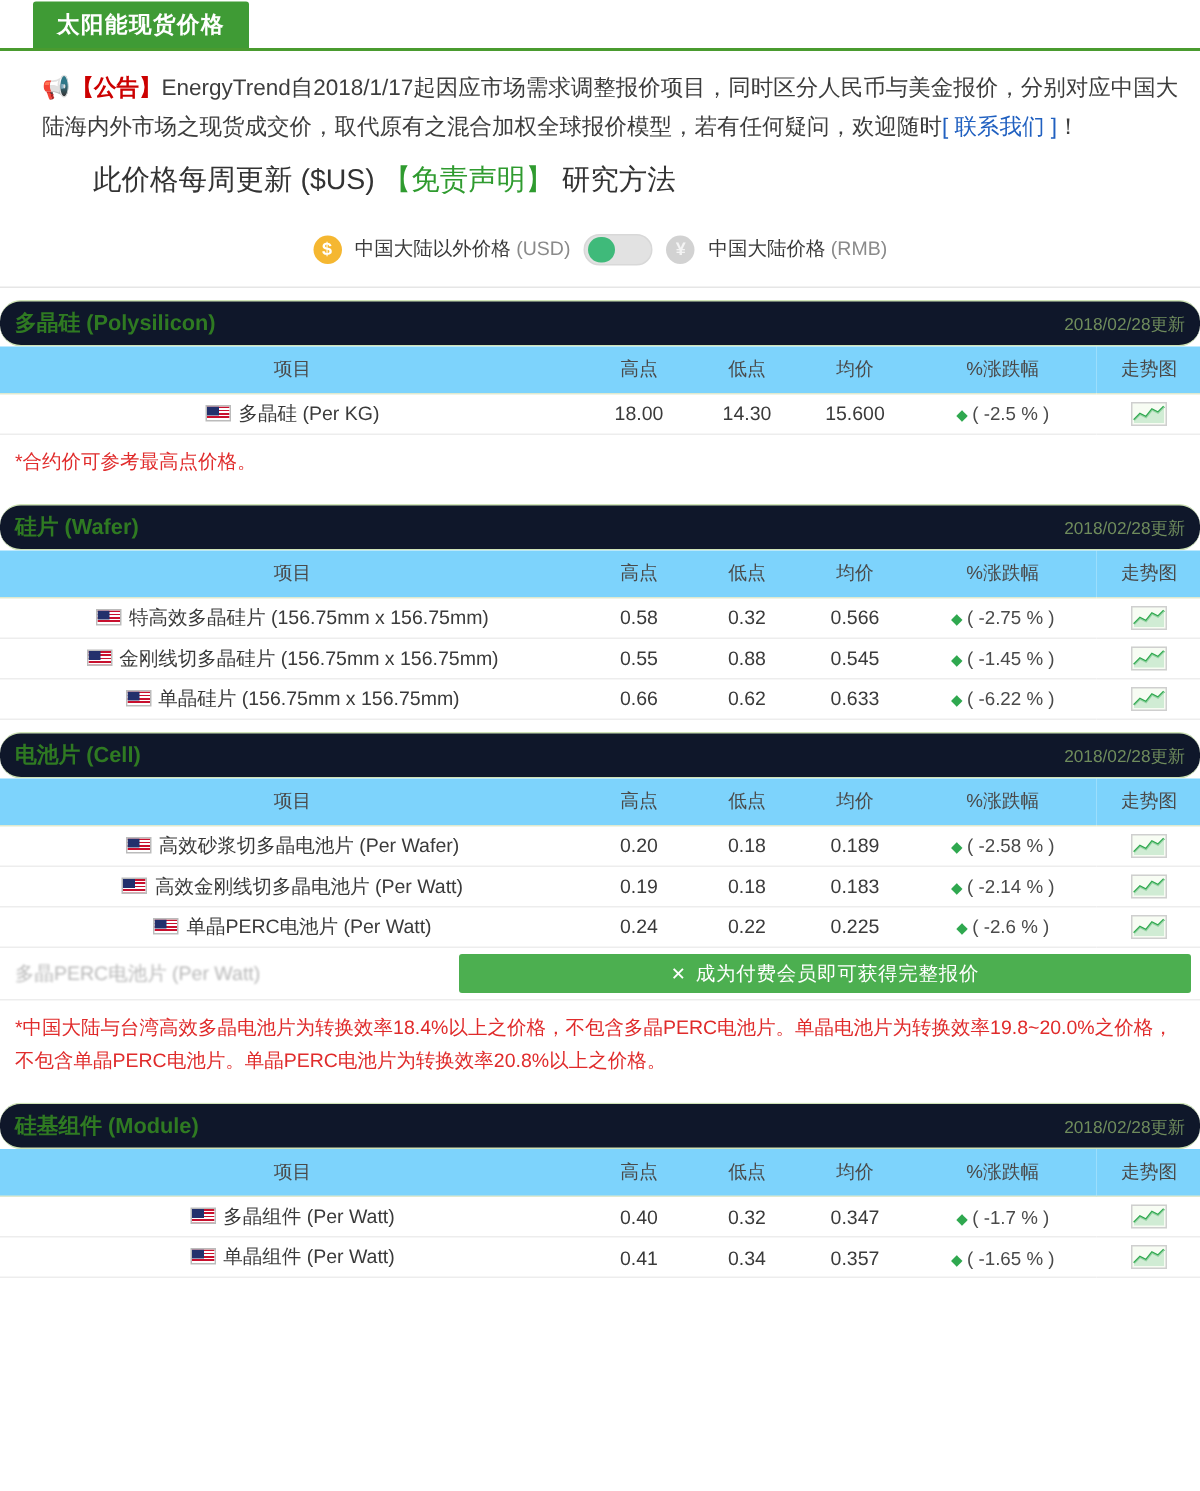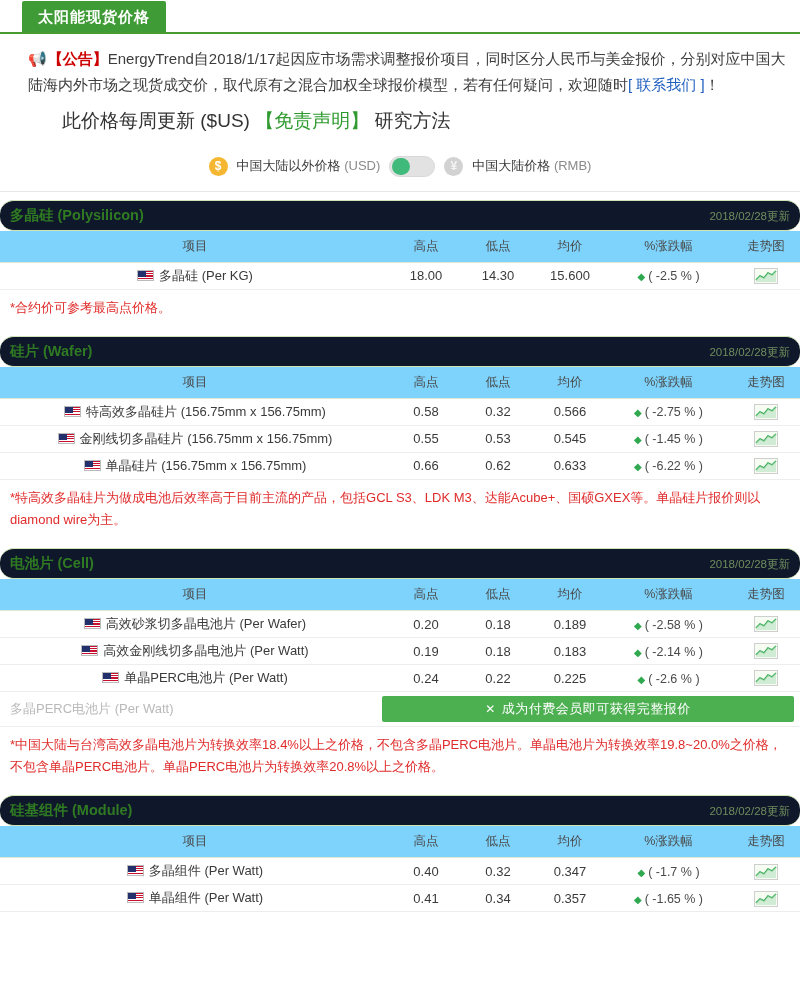--- a/index.html
+++ b/index.html
@@ -190,21 +190,21 @@
     padding: 7px 10px 9px 10px;
   }
 
   .locked-row {
     display: flex;
     align-items: stretch;
     border-bottom: 1px solid #ededed;
   }
   .locked-label {
     flex: 0 0 auto;
-    width: 382px;
+    width: 306px;
     padding: 8px 0 8px 10px;
     color: #b9b9b9;
     font-size: 13px;
     filter: blur(0.6px);
     white-space: nowrap;
   }
   .locked-cta {
     flex: 1;
     margin: 4px 6px 4px 0;
     background: #4caf50;
@@ -325,42 +325,41 @@
               <td>0.566</td>
               <td class="chg"><span class="arrow">◆</span><span class="val">( -2.75 % )</span></td>
               <td class="trend-cell"><span class="spark"><svg width="22" height="14" viewBox="0 0 22 14">
                     <polyline points="1,11 5,7 9,9 13,4 17,6 21,2" fill="none" stroke="#2fa84f" stroke-width="1.6"></polyline>
                     <polygon points="1,11 5,7 9,9 13,4 17,6 21,2 21,13 1,13" fill="#bfe6c6" opacity="0.7"></polygon>
                   </svg></span></td>
             </tr>
             <tr>
               <td class="item"><span class="flag"><span class="stripes"></span><span class="canton"></span></span><span>金刚线切多晶硅片 (156.75mm x 156.75mm)</span></td>
               <td>0.55</td>
-              <td>0.53</td>
+              <td>0.88</td>
               <td>0.545</td>
               <td class="chg"><span class="arrow">◆</span><span class="val">( -1.45 % )</span></td>
               <td class="trend-cell"><span class="spark"><svg width="22" height="14" viewBox="0 0 22 14">
                     <polyline points="1,11 5,7 9,9 13,4 17,6 21,2" fill="none" stroke="#2fa84f" stroke-width="1.6"></polyline>
                     <polygon points="1,11 5,7 9,9 13,4 17,6 21,2 21,13 1,13" fill="#bfe6c6" opacity="0.7"></polygon>
                   </svg></span></td>
             </tr>
             <tr>
               <td class="item"><span class="flag"><span class="stripes"></span><span class="canton"></span></span><span>单晶硅片 (156.75mm x 156.75mm)</span></td>
               <td>0.66</td>
               <td>0.62</td>
               <td>0.633</td>
               <td class="chg"><span class="arrow">◆</span><span class="val">( -6.22 % )</span></td>
               <td class="trend-cell"><span class="spark"><svg width="22" height="14" viewBox="0 0 22 14">
                     <polyline points="1,11 5,7 9,9 13,4 17,6 21,2" fill="none" stroke="#2fa84f" stroke-width="1.6"></polyline>
                     <polygon points="1,11 5,7 9,9 13,4 17,6 21,2 21,13 1,13" fill="#bfe6c6" opacity="0.7"></polygon>
                   </svg></span></td>
             </tr>
           </tbody>
         </table>
-        <div class="footnote">*特高效多晶硅片为做成电池后效率高于目前主流的产品，包括GCL S3、LDK M3、达能Acube+、国硕GXEX等。单晶硅片报价则以diamond wire为主。</div>
       </div>
       <div class="section">
         <div class="section-head">
           <span class="name">电池片 (Cell)</span>
           <span class="updated">2018/02/28更新</span>
         </div>
         <table class="price">
           <colgroup>
             <col class="c-item">
             <col class="c-num">

